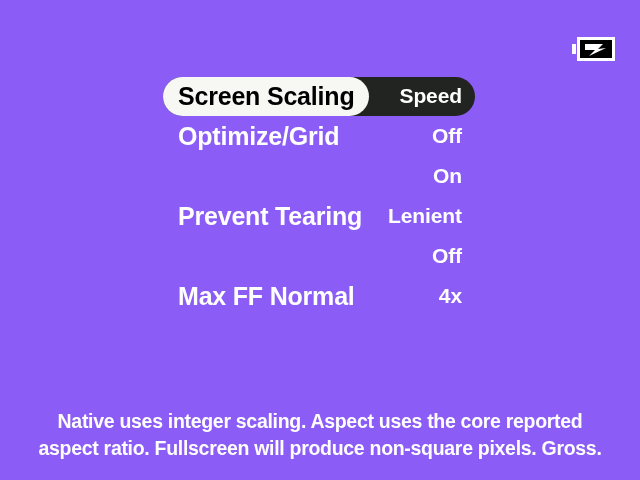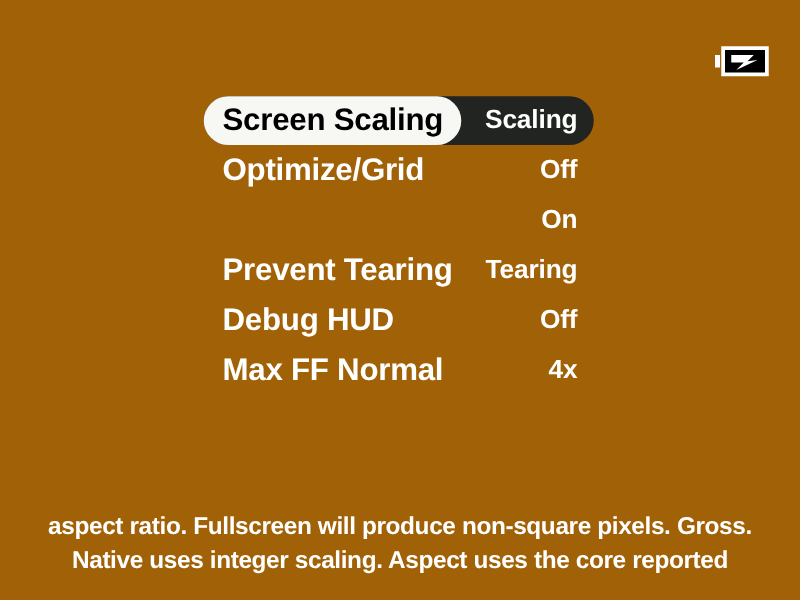--- a/index.html
+++ b/index.html
@@ -12,21 +12,21 @@
     height: 480px;
     overflow: hidden;
     font-family: "Liberation Sans", sans-serif;
     -webkit-font-smoothing: antialiased;
   }
 
   #screen {
     position: relative;
     width: 640px;
     height: 480px;
-    background: #a16207;
+    background: #8b5cf6;
     color: #ffffff;
   }
 
   
   #status-bar {
     position: absolute;
     top: 0;
     left: 0;
     width: 640px;
     height: 78px;
@@ -147,48 +147,47 @@
       <polygon points="13,8 31,8 26,13 34,12 17,20 23,14 13,14" fill="#ffffff"></polygon>
     </svg>
   </div>
 
   <div id="settings-list">
 
     <div class="menu-row selected">
       <div class="row-bg"></div>
       <div class="label-pill" style="width: 206.453px;"></div>
       <div class="row-label">Screen Scaling</div>
-      <div class="row-value">Scaling</div>
+      <div class="row-value">Speed</div>
     </div>
 
     <div class="menu-row">
       <div class="row-label">Optimize/Grid</div>
       <div class="row-value">Off</div>
     </div>
 
     <div class="menu-row">
       <div class="row-value">On</div>
     </div>
 
     <div class="menu-row">
       <div class="row-label">Prevent Tearing</div>
-      <div class="row-value">Tearing</div>
+      <div class="row-value">Lenient</div>
     </div>
 
 
     <div class="menu-row">
-      <div class="row-label">Debug HUD</div>
       <div class="row-value">Off</div>
     </div>
 
     <div class="menu-row">
       <div class="row-label">Max FF Normal</div>
       <div class="row-value">4x</div>
     </div>
 
   </div>
 
   <div id="footer-help">
+    <span class="help-line">Native uses integer scaling. Aspect uses the core reported</span>
     <span class="help-line">aspect ratio. Fullscreen will produce non-square pixels. Gross.</span>
-    <span class="help-line">Native uses integer scaling. Aspect uses the core reported</span>
   </div>
 
 </div>
 
 </body></html>

